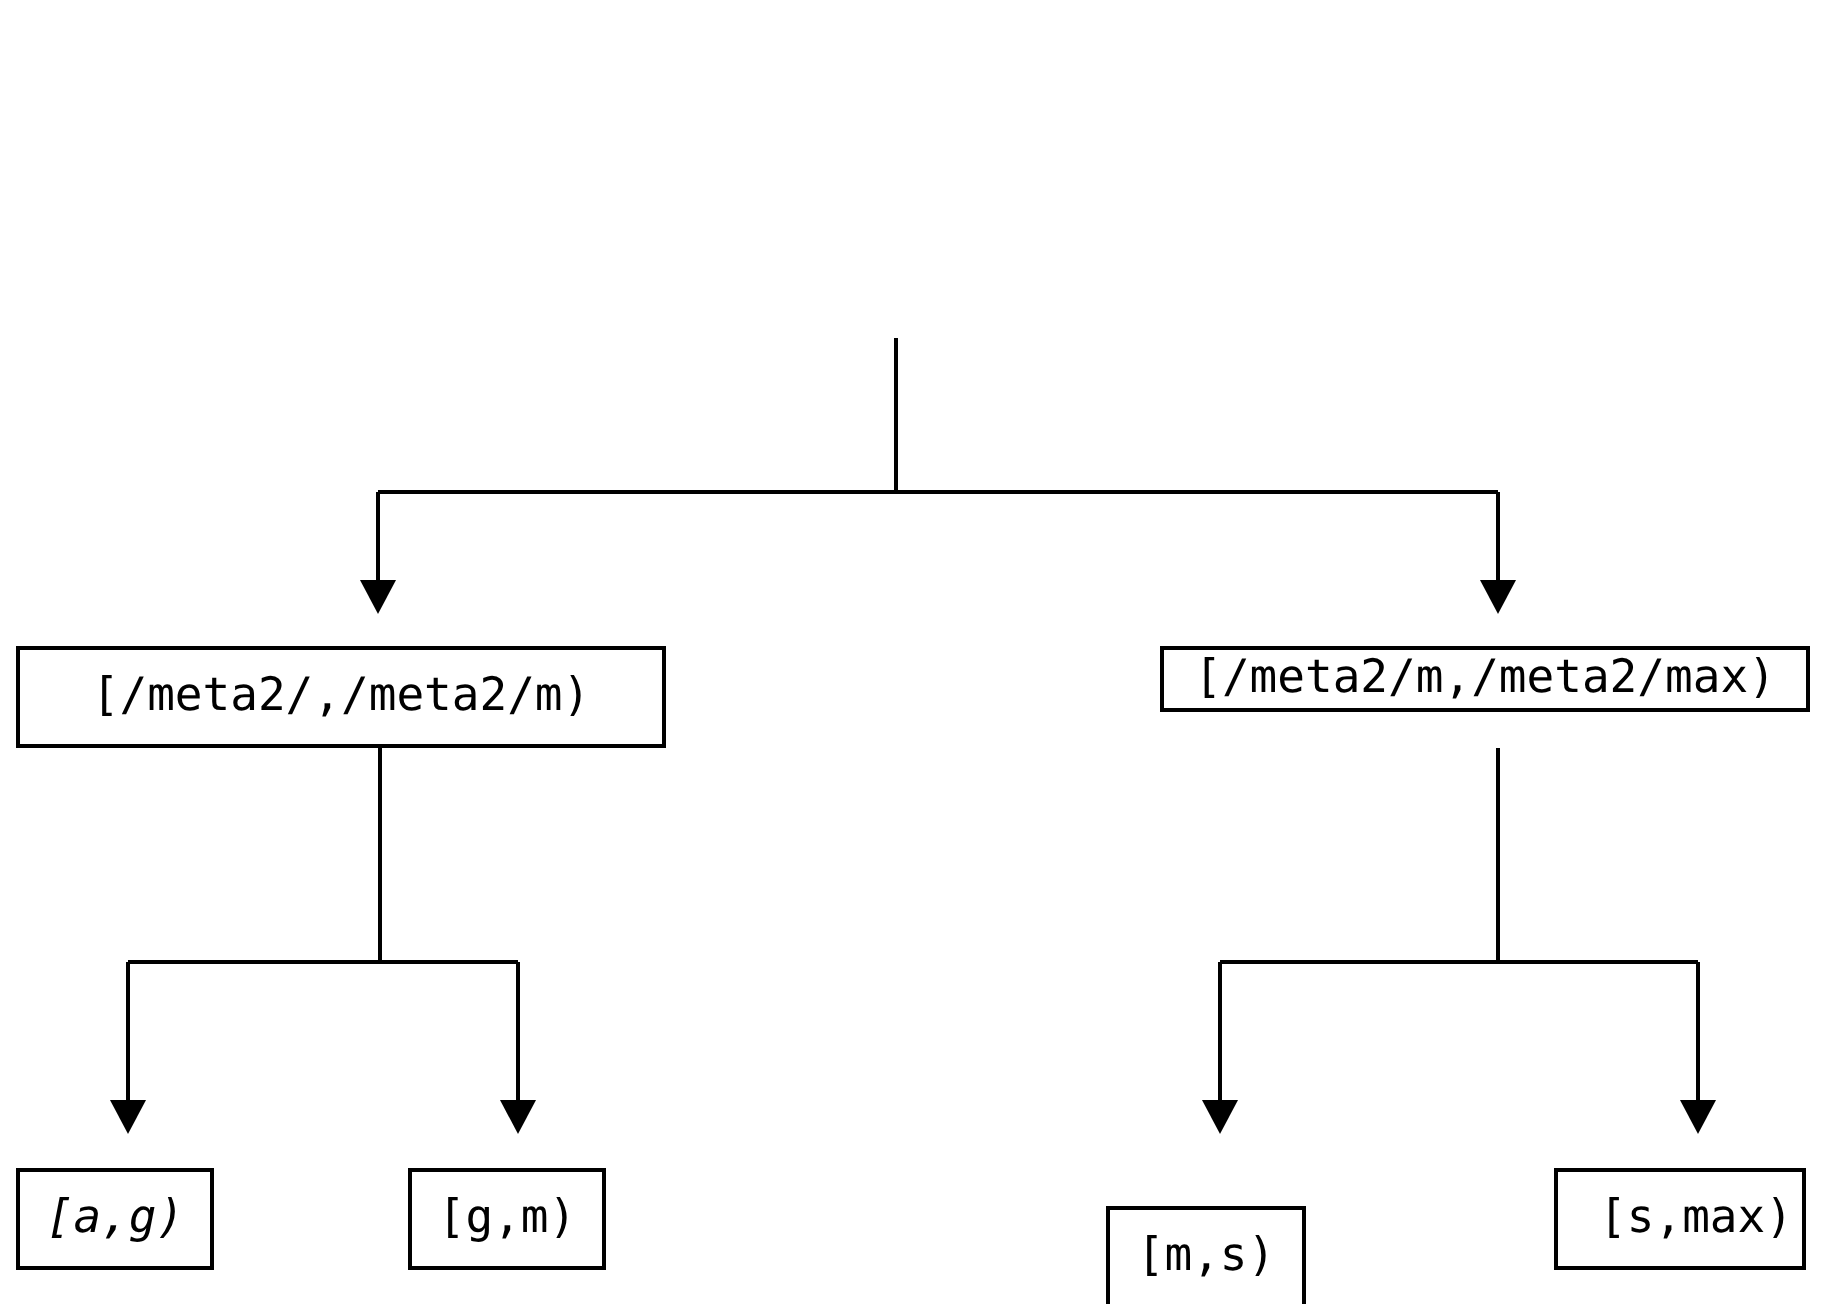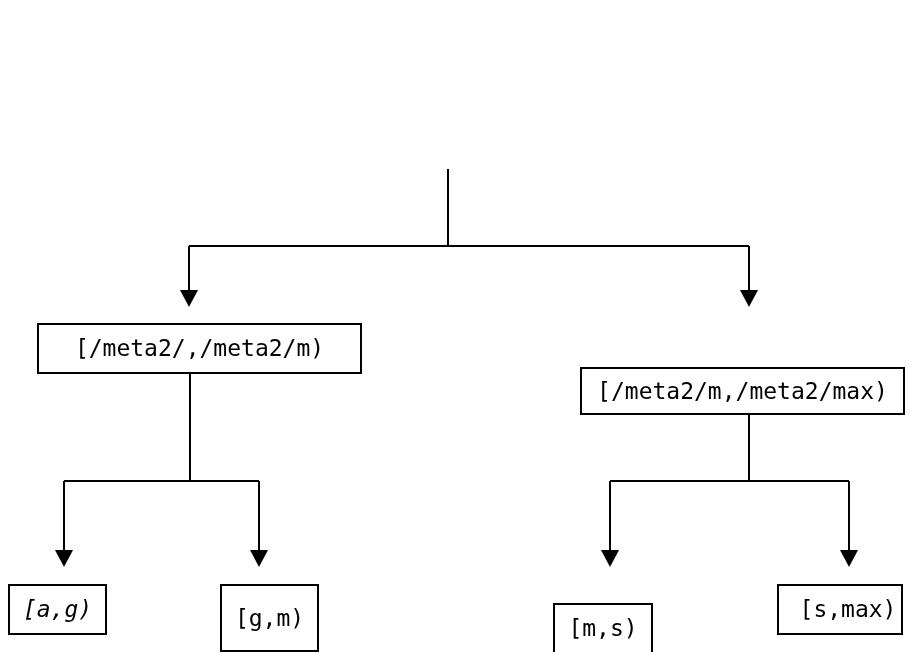--- a/index.html
+++ b/index.html
@@ -70,33 +70,33 @@
       <polygon points="250,550 268,550 259,567" fill="#000000"></polygon>
       <line x1="749" y1="374" x2="749" y2="481" stroke="#000000" stroke-width="2" shape-rendering="crispEdges"></line>
       <line x1="610" y1="481" x2="849" y2="481" stroke="#000000" stroke-width="2" shape-rendering="crispEdges"></line>
       <line x1="610" y1="481" x2="610" y2="550" stroke="#000000" stroke-width="2" shape-rendering="crispEdges"></line>
       <polygon points="601,550 619,550 610,567" fill="#000000"></polygon>
       <line x1="849" y1="481" x2="849" y2="550" stroke="#000000" stroke-width="2" shape-rendering="crispEdges"></line>
       <polygon points="840,550 858,550 849,567" fill="#000000"></polygon>
     </svg>
 
 
-  <div class="tree-node level-mid" style="left:37px; top:323px; width:325px; height:51px;">
+  <div class="tree-node level-mid" style="left:8px; top:323px; width:325px; height:51px;">
     <span class="node-label">[/meta2/,/meta2/m)</span>
   </div>
 
-  <div class="tree-node level-mid" style="left:580px; top:323px; width:325px; height:48px;margin-top:44px;">
+  <div class="tree-node level-mid" style="left:580px; top:323px; width:325px; height:33px;">
     <span class="node-label">[/meta2/m,/meta2/max)</span>
   </div>
 
   <div class="tree-node level-leaf" style="left:8px; top:584px; width:99px; height:51px;font-style:italic;">
     <span class="node-label">[a,g)</span>
   </div>
 
-  <div class="tree-node level-leaf" style="left:220px; top:584px; width:99px; height:68px;">
+  <div class="tree-node level-leaf" style="left:204px; top:584px; width:99px; height:51px;">
     <span class="node-label">[g,m)</span>
   </div>
 
   <div class="tree-node level-leaf" style="left:553px; top:584px; width:100px; height:51px;margin-top:19px;">
     <span class="node-label">[m,s)</span>
   </div>
 
   <div class="tree-node level-leaf" style="left:777px; top:584px; width:126px; height:51px;padding-left:16px;">
     <span class="node-label">[s,max)</span>
   </div>

